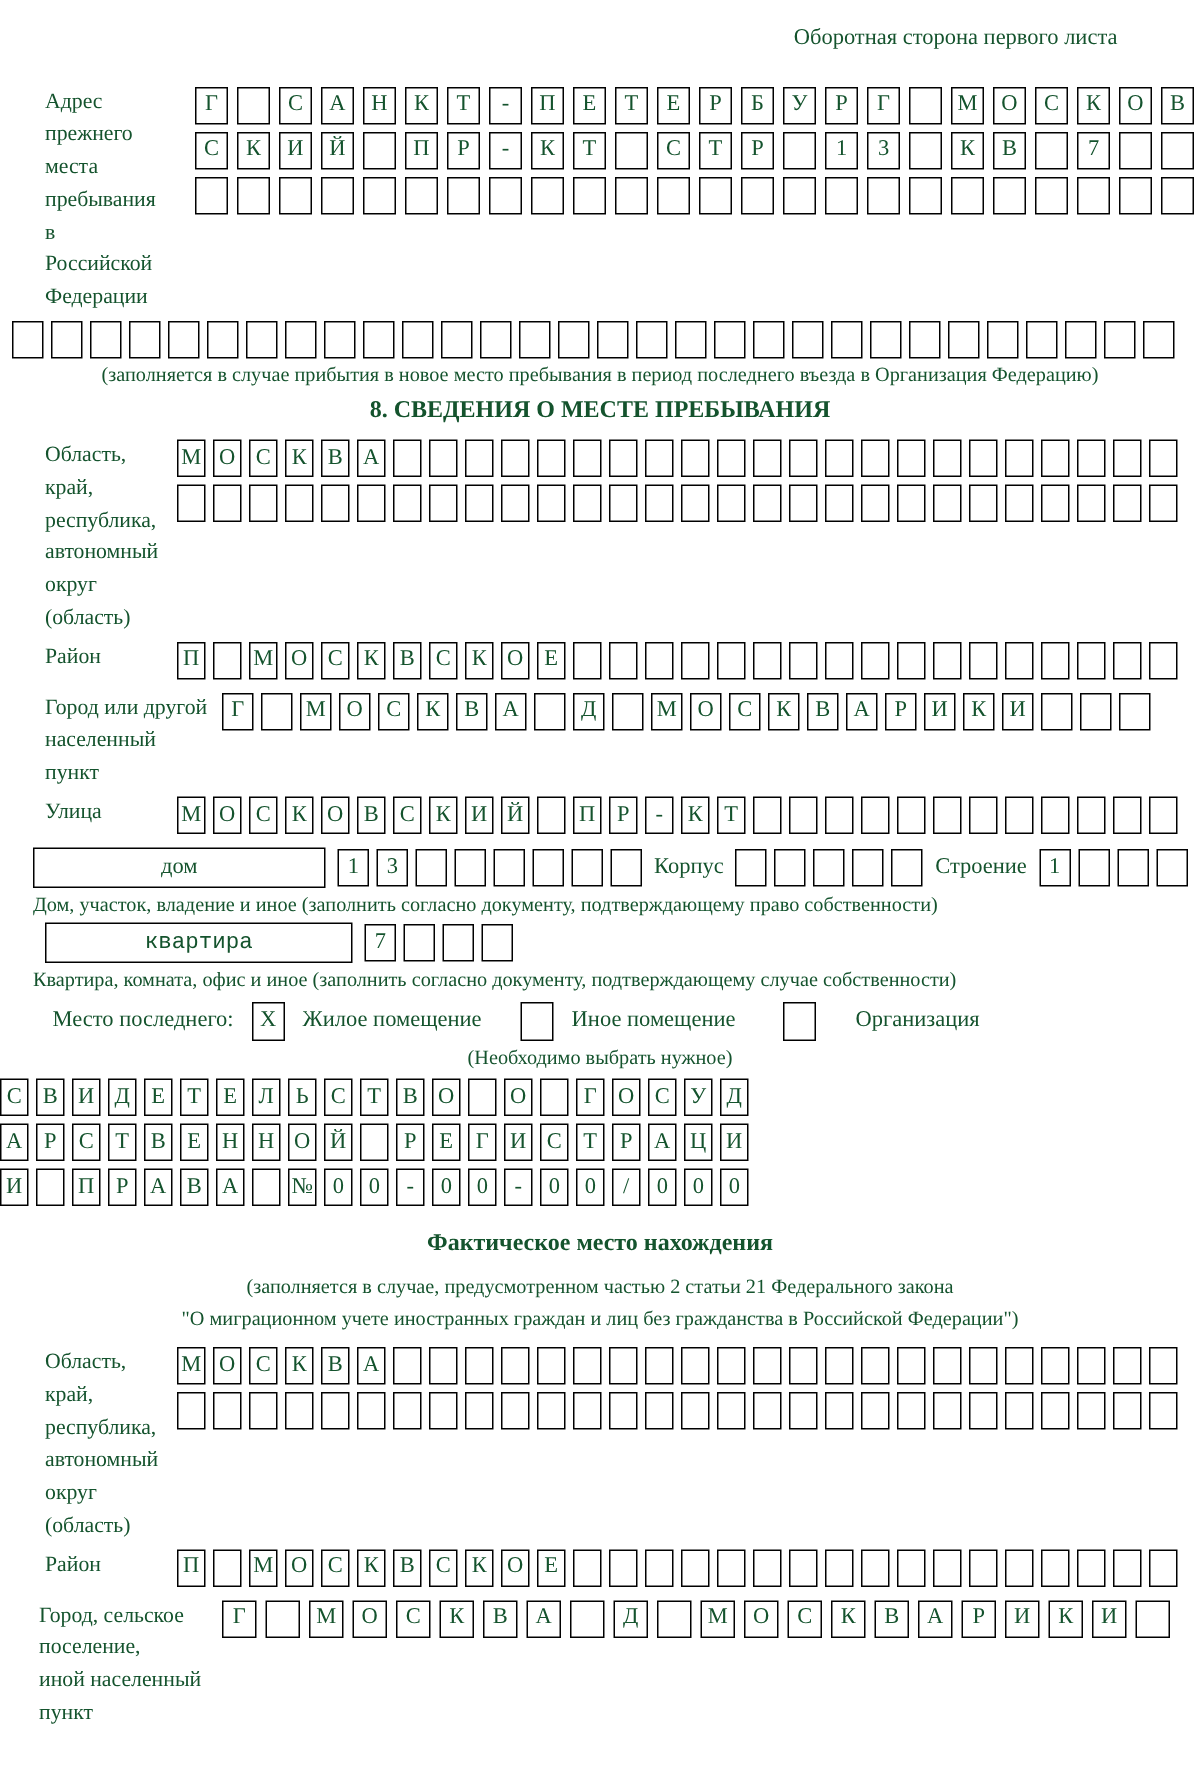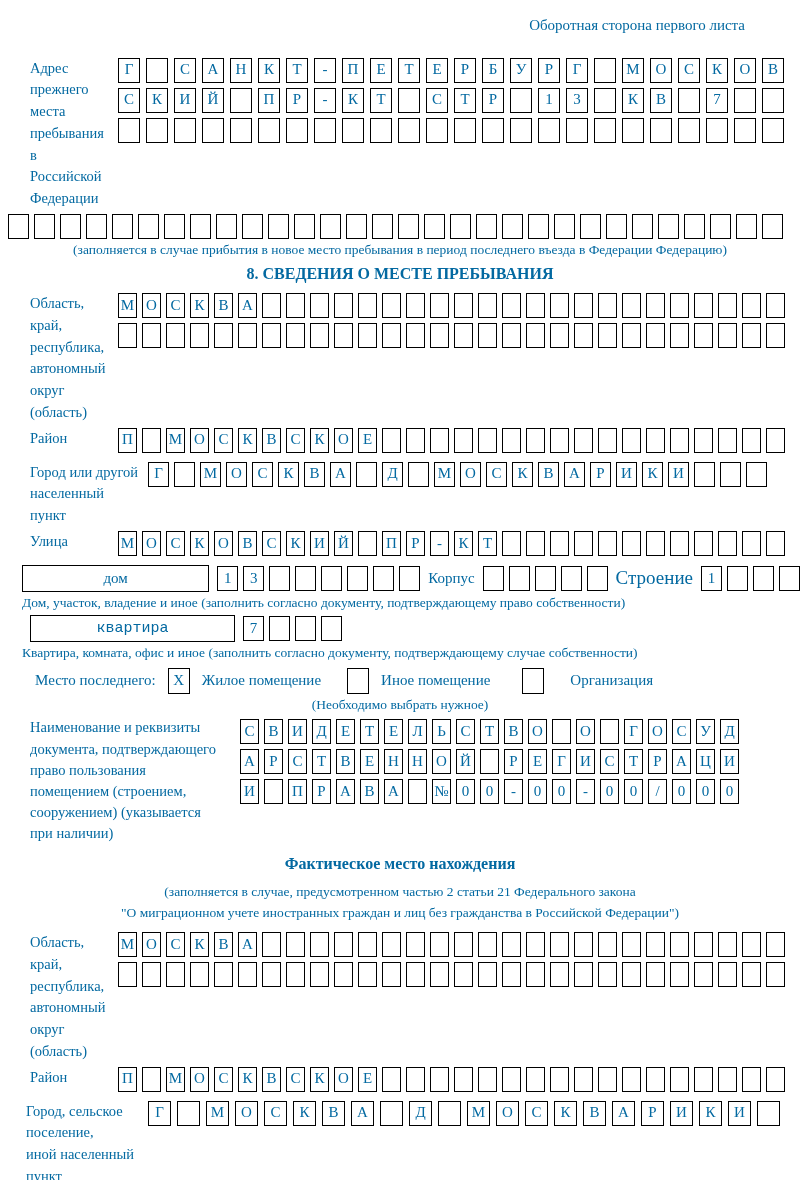--- a/index.html
+++ b/index.html
@@ -1,18 +1,18 @@
 <!DOCTYPE html>
 <html><head>
 <meta charset="utf-8">
 <style>
   html,body{margin:0;padding:0;background:#f6f6f6;}
   .page{
     width:800px;height:1180px;box-sizing:border-box;margin:0 auto;
-    background:#ffffff;color:#0369a1;
+    background:#ffffff;color:#14532d;
     font-family:"Liberation Serif","DejaVu Serif",serif;
     font-size:14.5px;line-height:1.3;overflow:hidden;
     padding-top:16px;position:relative;
   }
   .right-note{text-align:right;padding-right:55px;font-size:15px;}
   .center{text-align:center;}
   .note{font-size:13.5px;margin:2px 0 4px 0;}
   .title{font-size:16px;font-weight:bold;margin:6px 0 8px 0;}
   .frow{display:flex;align-items:flex-start;margin-bottom:4px;}
   .lbl{flex:0 0 auto;box-sizing:border-box;padding-left:30px;padding-right:8px;
@@ -47,21 +47,21 @@
   }
   .notes-block{font-size:13.5px;line-height:1.55;}
 </style>
 </head>
 <body>
 
 <div class="page">
 
   <div class="right-note">Оборотная сторона первого листа</div>
 
-  <div class="frow" style="margin-top:22px;">
+  <div class="frow" style="margin-top:22px;gap:12px;">
     <div class="lbl w118">Адрес прежнего
 места пребывания
 в Российской
 Федерации</div>
     <div class="stack">
       <div class="cells p28">
           <div class="cell">Г</div>
           <div class="cell"></div>
           <div class="cell">С</div>
           <div class="cell">А</div>
@@ -165,21 +165,21 @@
       <div class="cell"></div>
       <div class="cell"></div>
       <div class="cell"></div>
       <div class="cell"></div>
       <div class="cell"></div>
       <div class="cell"></div>
       <div class="cell"></div>
       <div class="cell"></div>
       <div class="cell"></div>
     </div>
-  <div class="note center">(заполняется в случае прибытия в новое место пребывания в период последнего въезда в Федерации Федерацию)</div>
+  <div class="note center">(заполняется в случае прибытия в новое место пребывания в период последнего въезда в Организация Федерацию)</div>
 
   <div class="title center">8. СВЕДЕНИЯ О МЕСТЕ ПРЕБЫВАНИЯ</div>
 
   <div class="frow">
     <div class="lbl w118">Область, край,
 республика,
 автономный
 округ (область)</div>
     <div class="stack">
       <div class="cells p24">
@@ -357,21 +357,21 @@
         <div class="cell"></div>
       </div>
     <span style="font-size:15px;">Корпус</span>
     <div class="cells p26" style="margin-bottom:0;">
         <div class="cell"></div>
         <div class="cell"></div>
         <div class="cell"></div>
         <div class="cell"></div>
         <div class="cell"></div>
       </div>
-    <span style="font-size:19px;">Строение</span>
+    <span style="font-size:15px;">Строение</span>
     <div class="cells p26" style="margin-bottom:0;">
         <div class="cell">1</div>
         <div class="cell"></div>
         <div class="cell"></div>
         <div class="cell"></div>
       </div>
   </div>
   <div class="note" style="margin-left:22px;">Дом, участок, владение и иное (заполнить согласно документу, подтверждающему право собственности)</div>
 
   <div class="inline-row" style="margin-left:30px;">
@@ -390,26 +390,20 @@
     <div class="checkbox">X</div>
     <span>Жилое помещение</span>
     <div class="checkbox" style="margin-left:14px;"></div>
     <span>Иное помещение</span>
     <div class="checkbox" style="margin-left:20px;"></div>
     <span style="margin-left:14px;">Организация</span>
   </div>
   <div class="note center">(Необходимо выбрать нужное)</div>
 
   <div class="frow" style="margin-top:4px;">
-    <div class="lbl w240" style="line-height:1.45;">Наименование и реквизиты
-документа, подтверждающего
-право пользования
-помещением (строением,
-сооружением) (указывается
-при наличии)</div>
     <div class="stack" style="padding-top:2px;">
       <div class="cells p24">
           <div class="cell">С</div>
           <div class="cell">В</div>
           <div class="cell">И</div>
           <div class="cell">Д</div>
           <div class="cell">Е</div>
           <div class="cell">Т</div>
           <div class="cell">Е</div>
           <div class="cell">Л</div>

